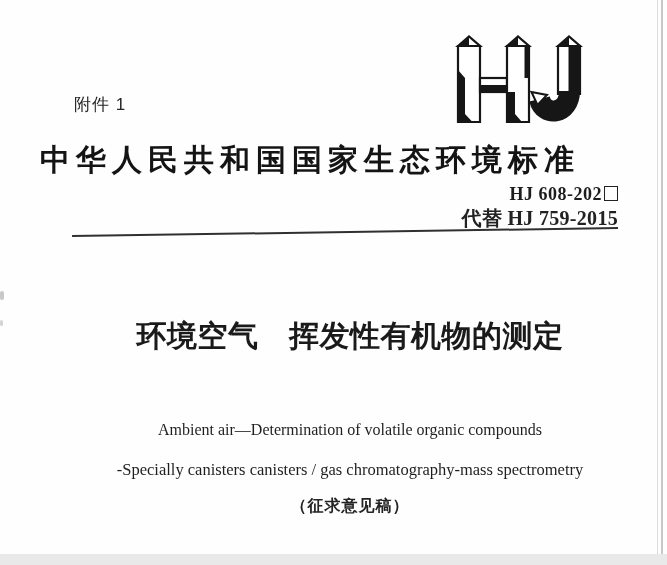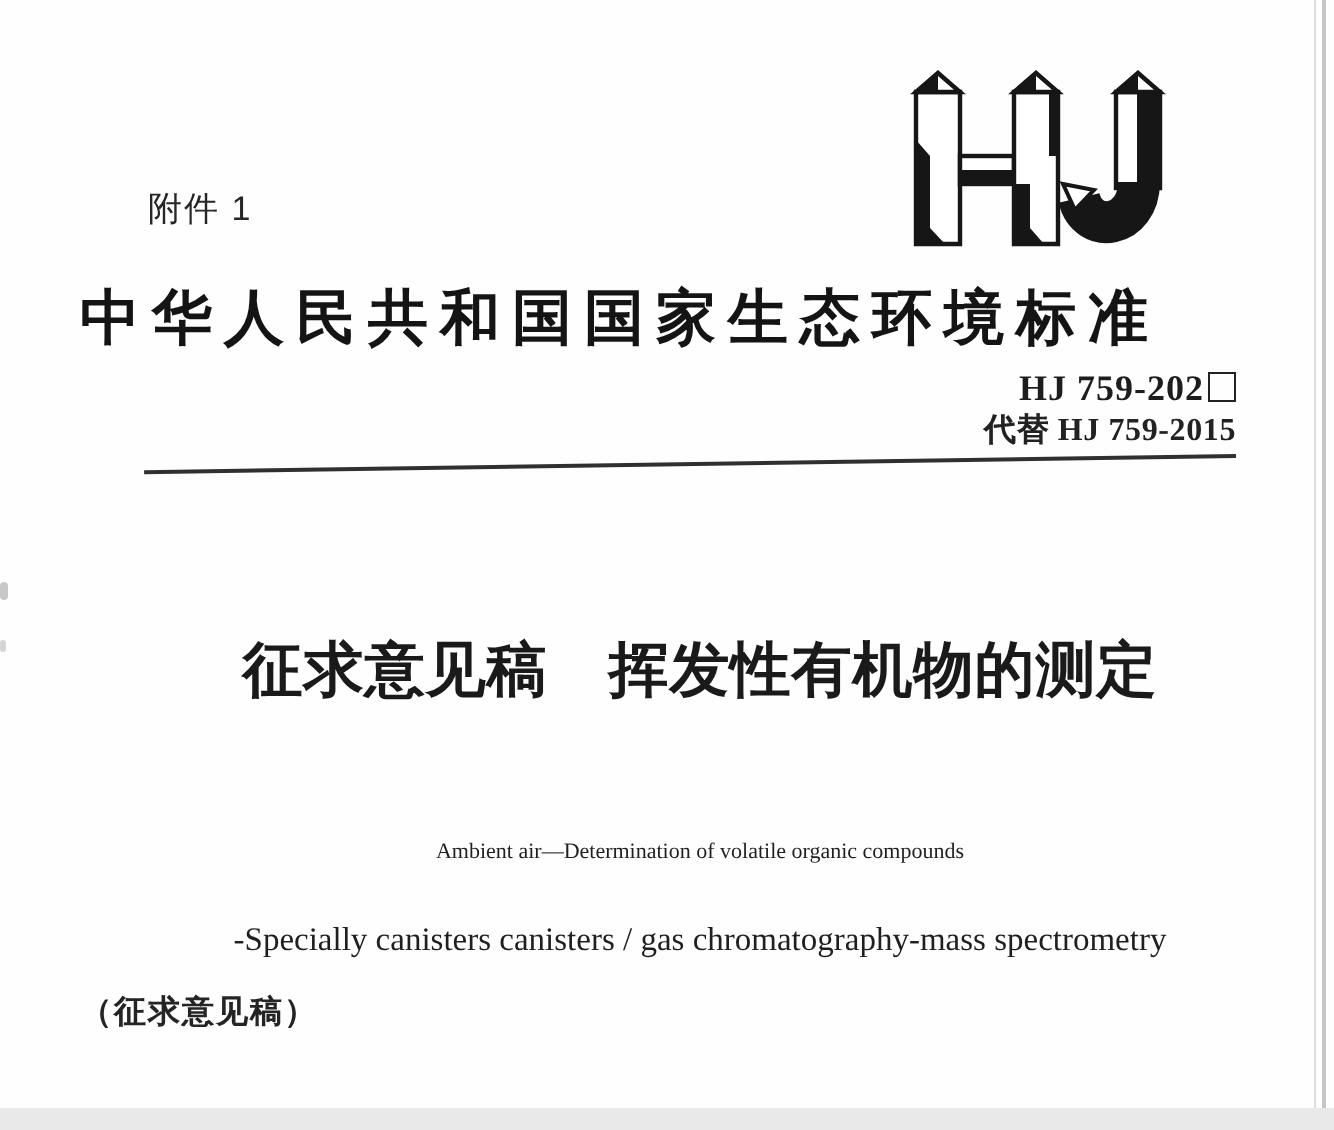--- a/index.html
+++ b/index.html
@@ -29,45 +29,45 @@
     font-size:18px;font-weight:600;letter-spacing:0.5px;
     line-height:1;white-space:nowrap;color:#1d1d1d;
   }
   .yearbox{
     display:inline-block;width:12px;height:13px;
     border:1.6px solid #222;margin-left:2px;
     transform:translateY(1px);
   }
   .replaces{
     right:49px;top:208px;
-    font-size:16px;font-weight:600;letter-spacing:0.3px;
+    font-size:20px;font-weight:600;letter-spacing:0.3px;
     line-height:1;white-space:nowrap;color:#222;
   }
   .rule{
     left:72px;top:227px;width:546px;height:2.4px;
     background:#303030;
     transform:rotate(-0.85deg);transform-origin:100% 50%;
   }
   .cn-title{
     left:40px;width:620px;text-align:center;
     font-family:"Liberation Sans", sans-serif;
     font-weight:bold;font-size:30px;color:#1a1a1a;
     line-height:1.1;white-space:nowrap;letter-spacing:0.5px;
   }
   .cn1{top:319px;}
   .cn2{top:363px;}
   .en-title{
     left:40px;width:620px;text-align:center;
     font-family:"Liberation Serif", serif;color:#1f1f1f;
     line-height:1.2;white-space:nowrap;
   }
-  .en1{top:420px;font-size:11px;}
+  .en1{top:420px;font-size:16px;}
   .en2{top:460px;font-size:16.5px;}
   .draft{
-    left:40px;top:496px;width:620px;text-align:left;
+    left:40px;top:496px;width:620px;text-align:center;
     font-family:"Liberation Sans", sans-serif;
     font-weight:bold;font-size:16px;color:#242424;
     letter-spacing:1px;
   }
   .page-edge-outer{right:4px;top:0;width:2px;height:565px;background:#b9b9b9;opacity:0.8;}
   .page-edge-inner{right:9px;top:0;width:1px;height:565px;background:#dcdcdc;}
   .speck1{left:0;top:291px;width:4px;height:9px;background:#9a9a9a;opacity:0.55;border-radius:2px;}
   .speck2{left:0;top:320px;width:3px;height:6px;background:#ababab;opacity:0.5;border-radius:2px;}
   svg{display:block;width:100%;height:100%;}
 </style>
@@ -102,28 +102,28 @@
 
       <path d="M114.5,57 C114.5,80 89,84 84.5,65" fill="none" stroke="#161616" stroke-width="21"></path>
 
       <polygon points="76.5,58 92,61 82.5,71" fill="#ffffff" stroke="#161616" stroke-width="2"></polygon>
     </svg>
   </div>
 
   <div class="abs heading">中华人民共和国国家生态环境标准</div>
 
   <div class="abs stdnum">
-    <span>HJ 759-202</span><span class="yearbox" aria-label="□"></span>
+    <span>HJ 608-202</span><span class="yearbox" aria-label="□"></span>
   </div>
 
   <div class="abs replaces">代替 HJ 759-2015</div>
 
   <div class="abs rule"></div>
 
-  <div class="abs cn-title cn1">征求意见稿　挥发性有机物的测定</div>
+  <div class="abs cn-title cn1">环境空气　挥发性有机物的测定</div>
 
   <div class="abs en-title en1">Ambient air—Determination of volatile organic compounds</div>
   <div class="abs en-title en2">-Specially canisters canisters / gas chromatography-mass spectrometry</div>
 
   <div class="abs draft">（征求意见稿）</div>
 
   <div class="abs page-edge-inner"></div>
   <div class="abs page-edge-outer"></div>
   <div class="abs speck1"></div>
   <div class="abs speck2"></div>

